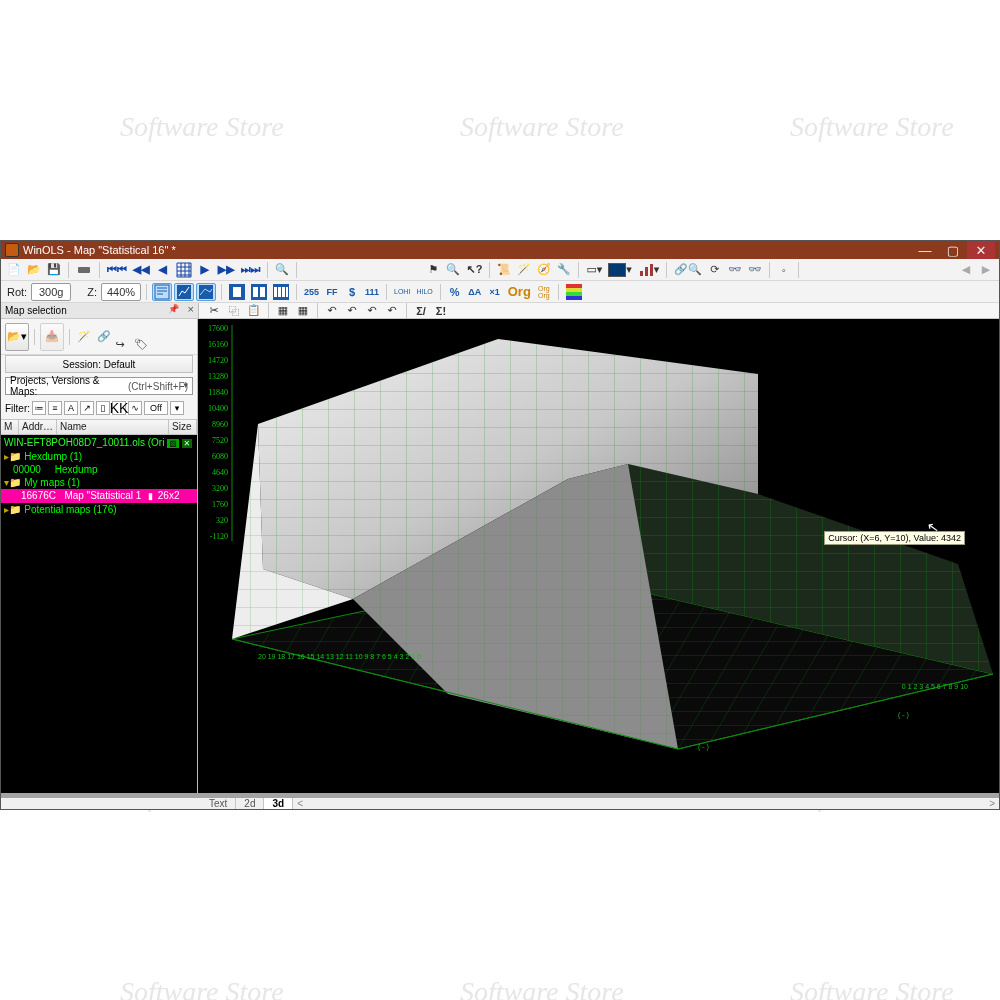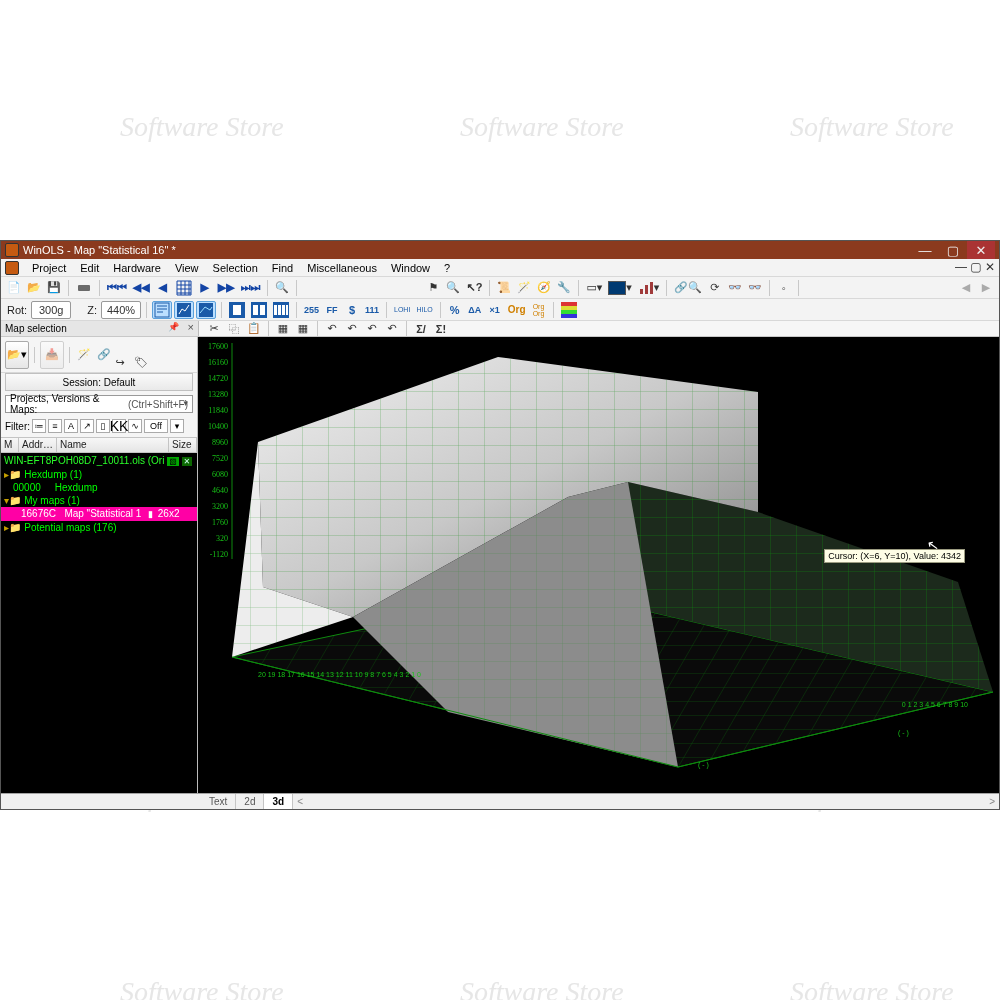--- a/index.html
+++ b/index.html
@@ -230,21 +230,21 @@
     right: 60px; top: 200px;
     font-size: 14px;
     color: #fff;
     transform: rotate(-10deg);
     pointer-events: none;
   }
   
   .view-tabs {
     height: 16px;
     background: #f0f0f0;
-    border-top: 1px solid #a3a3a3;
+    border-top: 5px solid #a3a3a3;
     display:flex;align-items:center;
     font-size: 10px;
     padding-left: 200px;
     gap: 0;
   }
   .view-tabs .vt {
     padding: 0 8px;
     border-right: 1px solid #c4c4c4;
     height: 100%;
     display:inline-flex;align-items:center;
@@ -296,33 +296,20 @@
 
   <div class="titlebar">
     <span class="app-icon"></span>
     <span>WinOLS - Map "Statistical 16" *</span>
     <span class="spacer"></span>
     <span class="winbtn">—</span>
     <span class="winbtn">▢</span>
     <span class="winbtn close">✕</span>
   </div>
 
-  <div class="menubar">
-    <span class="app-icon2"></span>
-    <span class="menu-item">Project</span>
-    <span class="menu-item">Edit</span>
-    <span class="menu-item">Hardware</span>
-    <span class="menu-item">View</span>
-    <span class="menu-item">Selection</span>
-    <span class="menu-item">Find</span>
-    <span class="menu-item">Miscellaneous</span>
-    <span class="menu-item">Window</span>
-    <span class="menu-item">?</span>
-    <span class="minimize-doc">—  ▢  ✕</span>
-  </div>
 
   <div class="toolbar">
     <span class="tbtn">📄</span>
     <span class="tbtn">📂</span>
     <span class="tbtn">💾</span>
     <span class="tdiv"></span>
     <span class="tbtn">
       <svg class="ticon-svg" viewBox="0 0 16 16">
           <rect x="2" y="5" width="12" height="6" fill="#6a6a6a" rx="1"></rect>
         </svg>
@@ -425,21 +412,21 @@
     <span class="tbtn" style="color:#1a5aa8;font-weight:bold;font-size:9px">FF</span>
     <span class="tbtn" style="color:#1a5aa8;font-weight:bold">$</span>
     <span class="tbtn" style="color:#1a5aa8;font-weight:bold;font-size:9px">111</span>
     <span class="tdiv"></span>
     <span class="tbtn" style="color:#1a5aa8;font-size:7px;line-height:7px;text-align:center">LOHI</span>
     <span class="tbtn" style="color:#1a5aa8;font-size:7px;line-height:7px">HILO</span>
     <span class="tdiv"></span>
     <span class="tbtn" style="color:#1a5aa8;font-weight:bold">%</span>
     <span class="tbtn" style="color:#1a5aa8;font-weight:bold;font-size:9px">ΔA</span>
     <span class="tbtn" style="color:#1a5aa8;font-weight:bold;font-size:9px">×1</span>
-    <span class="tbtn" style="color:#d08000;font-weight:bold;font-size:10px">Org</span>
+    <span class="tbtn" style="color:#d08000;font-weight:bold;font-size:13px">Org</span>
     <span class="tbtn" style="color:#d08000;font-size:7px;line-height:7px;white-space:pre">Org
 Org</span>
     <span class="tdiv"></span>
     <span class="tbtn">
         <svg class="ticon-svg" viewBox="0 0 16 16">
           <rect y="0" width="16" height="4" fill="#d33"></rect>
           <rect y="4" width="16" height="4" fill="#dd3"></rect>
           <rect y="8" width="16" height="4" fill="#3d3"></rect>
           <rect y="12" width="16" height="4" fill="#33d"></rect>
         </svg>

